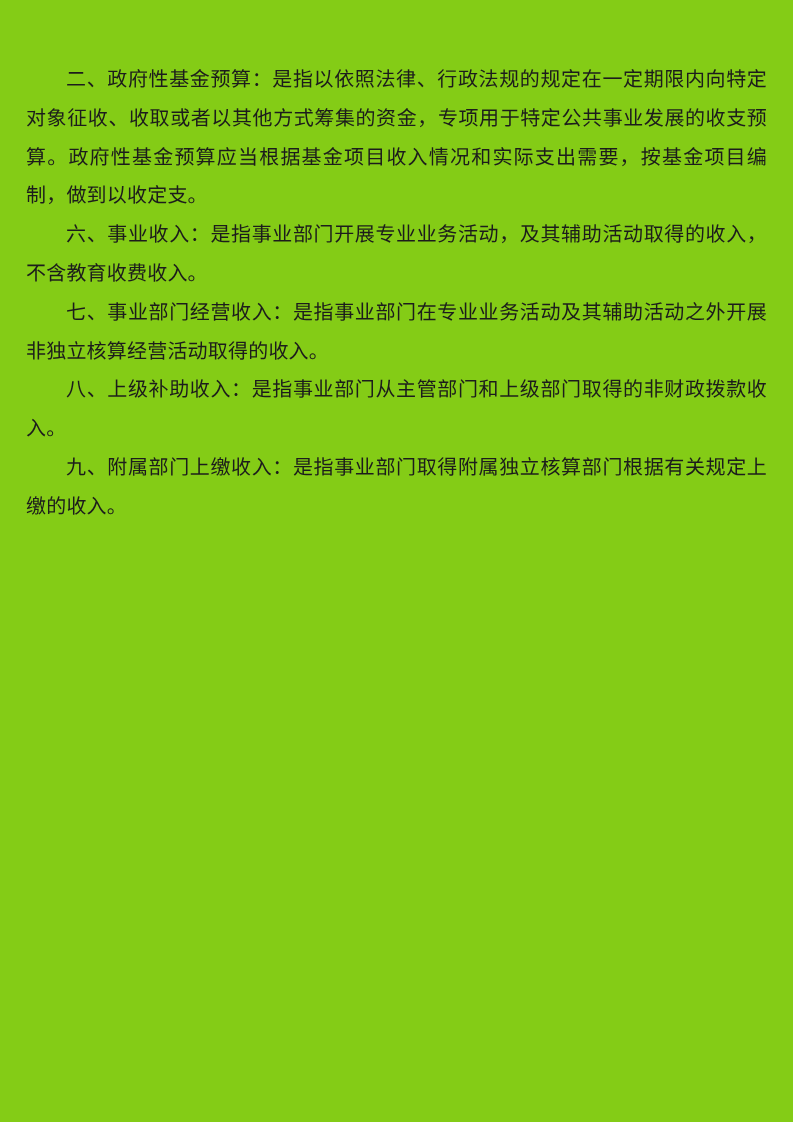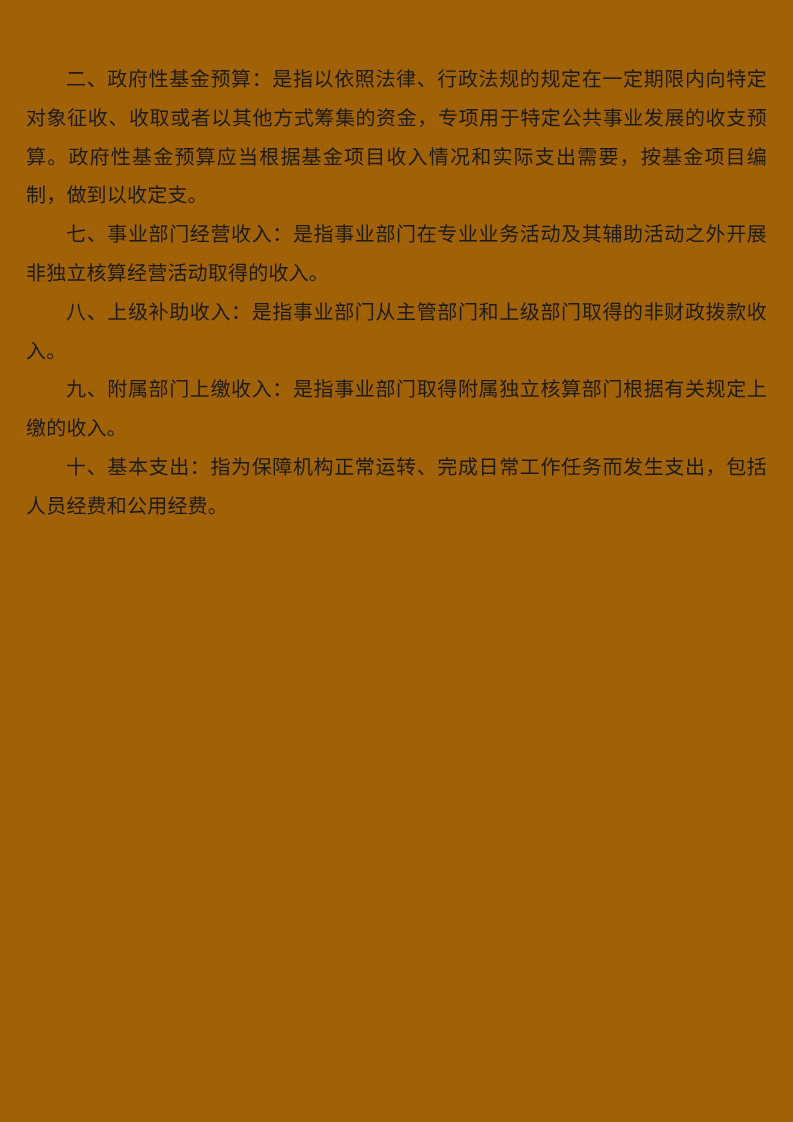--- a/index.html
+++ b/index.html
@@ -5,39 +5,39 @@
   * { margin: 0; padding: 0; box-sizing: border-box; }
   html, body {
     width: 793px;
     height: 1122px;
     background: #ffffff;
     overflow: hidden;
   }
   .page {
     width: 793px;
     height: 1122px;
-    background: #a16207;
+    background: #84cc16;
     padding: 60px 26px 0 26px;
     font-family: "Liberation Serif", "DejaVu Serif", serif;
   }
   .doc-body p {
     font-size: 20px;
     line-height: 38.8px;
     color: #1c1c1c;
     text-align: justify;
     text-indent: 2em;
     margin: 0;
     letter-spacing: 0.2px;
     font-weight: 400;
   }
 </style>
 </head>
 <body>
 
 <main class="page">
   <article class="doc-body">
     <p>二、政府性基金预算：是指以依照法律、行政法规的规定在一定期限内向特定对象征收、收取或者以其他方式筹集的资金，专项用于特定公共事业发展的收支预算。政府性基金预算应当根据基金项目收入情况和实际支出需要，按基金项目编制，做到以收定支。</p>
+    <p>六、事业收入：是指事业部门开展专业业务活动，及其辅助活动取得的收入，不含教育收费收入。</p>
     <p>七、事业部门经营收入：是指事业部门在专业业务活动及其辅助活动之外开展非独立核算经营活动取得的收入。</p>
     <p>八、上级补助收入：是指事业部门从主管部门和上级部门取得的非财政拨款收入。</p>
     <p>九、附属部门上缴收入：是指事业部门取得附属独立核算部门根据有关规定上缴的收入。</p>
-    <p>十、基本支出：指为保障机构正常运转、完成日常工作任务而发生支出，包括人员经费和公用经费。</p>
   </article>
 </main>
 
 </body></html>

